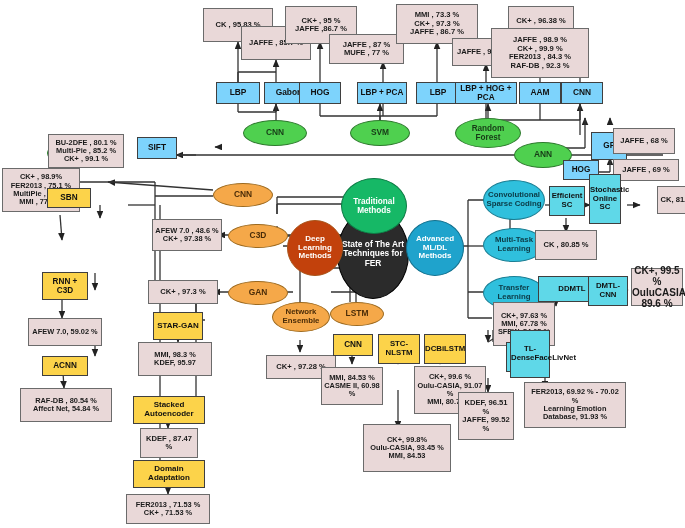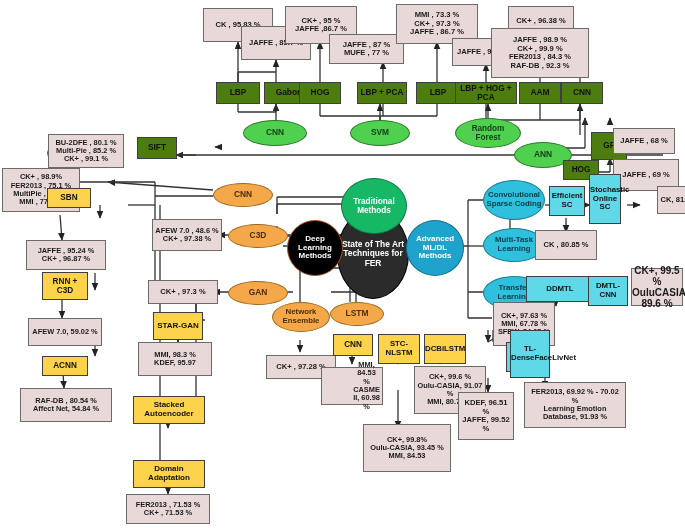--- a/index.html
+++ b/index.html
@@ -5,28 +5,28 @@
   html,body{margin:0;padding:0;background:#ffffff;}
   body{font-family:"Liberation Sans",sans-serif;}
   #canvas{position:relative;width:685px;height:528px;background:#fff;overflow:hidden;}
   svg#wires{position:absolute;left:0;top:0;width:685px;height:528px;pointer-events:none;}
   .node{position:absolute;box-sizing:border-box;display:flex;align-items:center;
         justify-content:center;text-align:center;font-weight:bold;line-height:1.12;
         border:1px solid #555;color:#111;z-index:2;}
   .node span{display:block;width:100%;padding:0 2px;}
   
   .pink{background:#e9d8d8;border:1.4px solid #6b6b6b;font-weight:bold;color:#1a1a1a;}
-  .green-box{background:#4d7c0f;border:1.4px solid #3f3f3f;}
+  .green-box{background:#7dd3fc;border:1.4px solid #3f3f3f;}
   .yellow-box{background:#fcd34a;border:1.4px solid #3f3f3f;}
   .cyan-box{background:#5fd8e8;border:1.4px solid #3f3f3f;}
   .green-pill{background:#4fd04f;border:1.4px solid #2d7a2d;border-radius:50%/50%;color:#173b17;}
   .orange-pill{background:#f5a849;border:1.4px solid #9c6a20;border-radius:50%/50%;color:#4a2c08;}
   .cyan-pill{background:#2fc0dd;border:1.4px solid #1c7f94;border-radius:50%/50%;color:#0c3a45;}
   .ellipse-green{background:#16b866;border:1.4px solid #0e7b45;border-radius:50%;color:#ffffff;}
-  .ellipse-orange{background:#000000;border:1.4px solid #a8551a;border-radius:50%;color:#ffffff;}
+  .ellipse-orange{background:#c2410c;border:1.4px solid #a8551a;border-radius:50%;color:#ffffff;}
   .ellipse-blue{background:#1fa3cc;border:1.4px solid #13708d;border-radius:50%;color:#ffffff;}
   .ellipse-black{background:#2b2b2b;border:1.4px solid #000;border-radius:50%;color:#ffffff;}
 </style>
 </head>
 <body>
 
 <div id="canvas">
 
   <svg id="wires">
     <defs>
@@ -222,21 +222,21 @@
 
   <div class="node green-box" style="left:563px;top:132px;width:36px;height:28px;font-size:8.2px;margin-left:28px;">
       <span>GF</span>
     </div>
   <div class="node green-box" style="left:563px;top:160px;width:36px;height:20px;font-size:8.2px;">
       <span>HOG</span>
     </div>
   <div class="node pink" style="left:613px;top:128px;width:62px;height:26px;font-size:7.6px;">
       <span>JAFFE , 68 %</span>
     </div>
-  <div class="node pink" style="left:613px;top:159px;width:66px;height:32px;font-size:7.6px;">
+  <div class="node pink" style="left:613px;top:159px;width:66px;height:22px;font-size:7.6px;">
       <span>JAFFE , 69 %</span>
     </div>
 
   <div class="node green-box" style="left:137px;top:137px;width:40px;height:22px;font-size:8.4px;">
       <span>SIFT</span>
     </div>
   <div class="node pink" style="left:48px;top:134px;width:76px;height:34px;font-size:7.4px;white-space:pre-line;"><span>BU-2DFE , 80.1 %
 Multi-Pie , 85.2 %
 CK+ , 99.1 %</span></div>
 
@@ -278,56 +278,57 @@
   <div class="node pink" style="left:148px;top:280px;width:70px;height:24px;font-size:7.6px;">
       <span>CK+ , 97.3 %</span>
     </div>
   <div class="node pink" style="left:266px;top:355px;width:70px;height:24px;font-size:7.6px;">
       <span>CK+ , 97.28 %</span>
     </div>
 
   <div class="node yellow-box" style="left:47px;top:188px;width:44px;height:20px;font-size:8.2px;">
       <span>SBN</span>
     </div>
-  <div class="node pink" style="left:26px;top:240px;width:80px;height:30px;font-size:7.4px;white-space:pre-line;"><span>JAFFE , 95.24 %
-CK+ , 96.87 %</span></div>
   <div class="node yellow-box" style="left:42px;top:272px;width:46px;height:28px;font-size:8.2px;">
       <span>RNN + C3D</span>
     </div>
   <div class="node pink" style="left:28px;top:318px;width:74px;height:28px;font-size:7.4px;white-space:pre-line;"><span>AFEW 7.0, 59.02 %</span></div>
   <div class="node yellow-box" style="left:42px;top:356px;width:46px;height:20px;font-size:8.2px;">
       <span>ACNN</span>
     </div>
   <div class="node pink" style="left:20px;top:388px;width:92px;height:34px;font-size:7.4px;white-space:pre-line;"><span>RAF-DB , 80.54 %
 Affect Net, 54.84 %</span></div>
 
   <div class="node yellow-box" style="left:153px;top:312px;width:50px;height:28px;font-size:8px;">
       <span>STAR-GAN</span>
     </div>
   <div class="node pink" style="left:138px;top:342px;width:74px;height:34px;font-size:7.4px;white-space:pre-line;"><span>MMI, 98.3 %
 KDEF, 95.97</span></div>
   <div class="node yellow-box" style="left:133px;top:396px;width:72px;height:28px;font-size:8px;">
       <span>Stacked Autoencoder</span>
     </div>
+  <div class="node pink" style="left:140px;top:428px;width:58px;height:30px;font-size:7.6px;">
+      <span>KDEF , 87.47 %</span>
+    </div>
   <div class="node yellow-box" style="left:133px;top:460px;width:72px;height:28px;font-size:8px;">
       <span>Domain Adaptation</span>
     </div>
   <div class="node pink" style="left:126px;top:494px;width:84px;height:30px;font-size:7.4px;white-space:pre-line;"><span>FER2013 , 71.53 %
 CK+ , 71.53 %</span></div>
 
   <div class="node yellow-box" style="left:333px;top:334px;width:40px;height:22px;font-size:8.2px;">
       <span>CNN</span>
     </div>
   <div class="node yellow-box" style="left:378px;top:334px;width:42px;height:30px;font-size:7.8px;">
       <span>STC-NLSTM</span>
     </div>
   <div class="node yellow-box" style="left:424px;top:334px;width:42px;height:30px;font-size:7.8px;">
       <span>DCBiLSTM</span>
     </div>
-  <div class="node pink" style="left:321px;top:367px;width:62px;height:38px;font-size:7.4px;white-space:pre-line;padding-left:29px;"><span>MMI, 84.53 %
+  <div class="node pink" style="left:321px;top:367px;width:62px;height:38px;font-size:7.4px;white-space:pre-line;"><span>MMI, 84.53 %
 CASME II, 60.98 %</span></div>
   <div class="node pink" style="left:363px;top:424px;width:88px;height:48px;font-size:7.4px;white-space:pre-line;"><span>CK+, 99.8%
 Oulu-CASIA, 93.45 %
 MMI, 84.53</span></div>
   <div class="node pink" style="left:414px;top:366px;width:72px;height:48px;font-size:7.4px;white-space:pre-line;"><span>CK+, 99.6 %
 Oulu-CASIA, 91.07 %
 MMI, 80.71 %</span></div>
 
   <div class="node cyan-pill" style="left:483px;top:180px;width:62px;height:40px;font-size:7.8px;">
       <span>Convolutional Sparse Coding</span>
@@ -345,21 +346,21 @@
   <div class="node cyan-box" style="left:589px;top:174px;width:32px;height:50px;font-size:7.8px;">
       <span>Stochastic Online SC</span>
     </div>
   <div class="node pink" style="left:633px;top:186px;width:50px;height:28px;font-size:7.6px;margin-left:24px;">
       <span>CK, 81.40 %</span>
     </div>
   <div class="node pink" style="left:535px;top:230px;width:62px;height:30px;font-size:7.6px;">
       <span>CK , 80.85 %</span>
     </div>
 
-  <div class="node cyan-box" style="left:526px;top:276px;width:68px;height:26px;font-size:7.8px;">
+  <div class="node cyan-box" style="left:538px;top:276px;width:68px;height:26px;font-size:7.8px;">
       <span>DDMTL</span>
     </div>
   <div class="node cyan-box" style="left:588px;top:276px;width:40px;height:30px;font-size:7.8px;">
       <span>DMTL-CNN</span>
     </div>
   <div class="node pink" style="left:631px;top:268px;width:52px;height:38px;font-size:10px;white-space:pre-line;"><span>CK+, 99.5 %
 OuluCASIA, 89.6 %</span></div>
   <div class="node pink" style="left:493px;top:302px;width:62px;height:44px;font-size:7.4px;white-space:pre-line;"><span>CK+, 97.63 %
 MMI, 67.78 %
 SFEW, 54.05 %</span></div>

